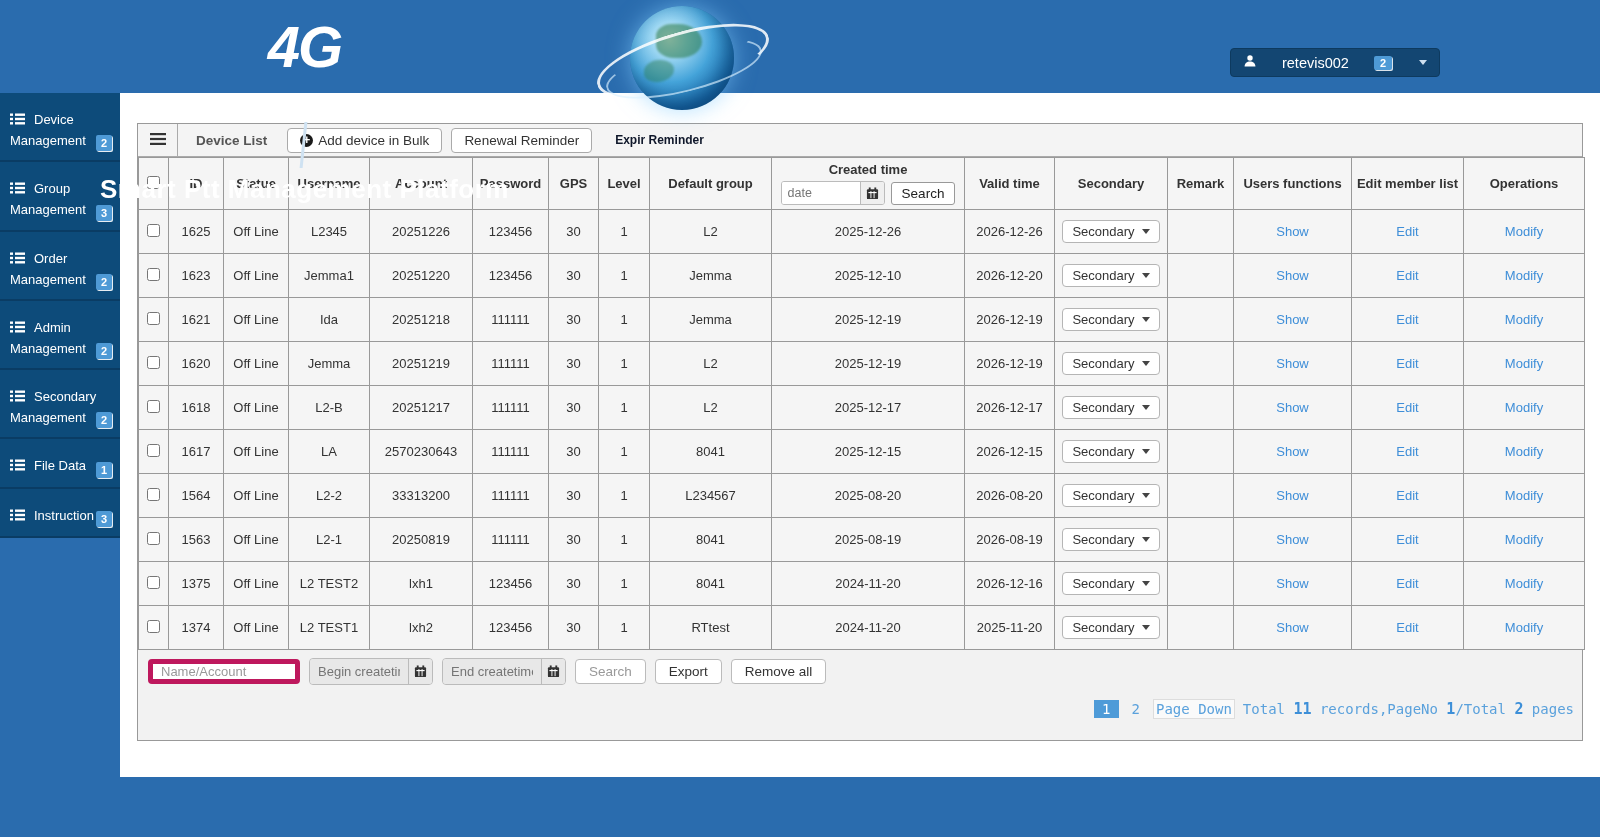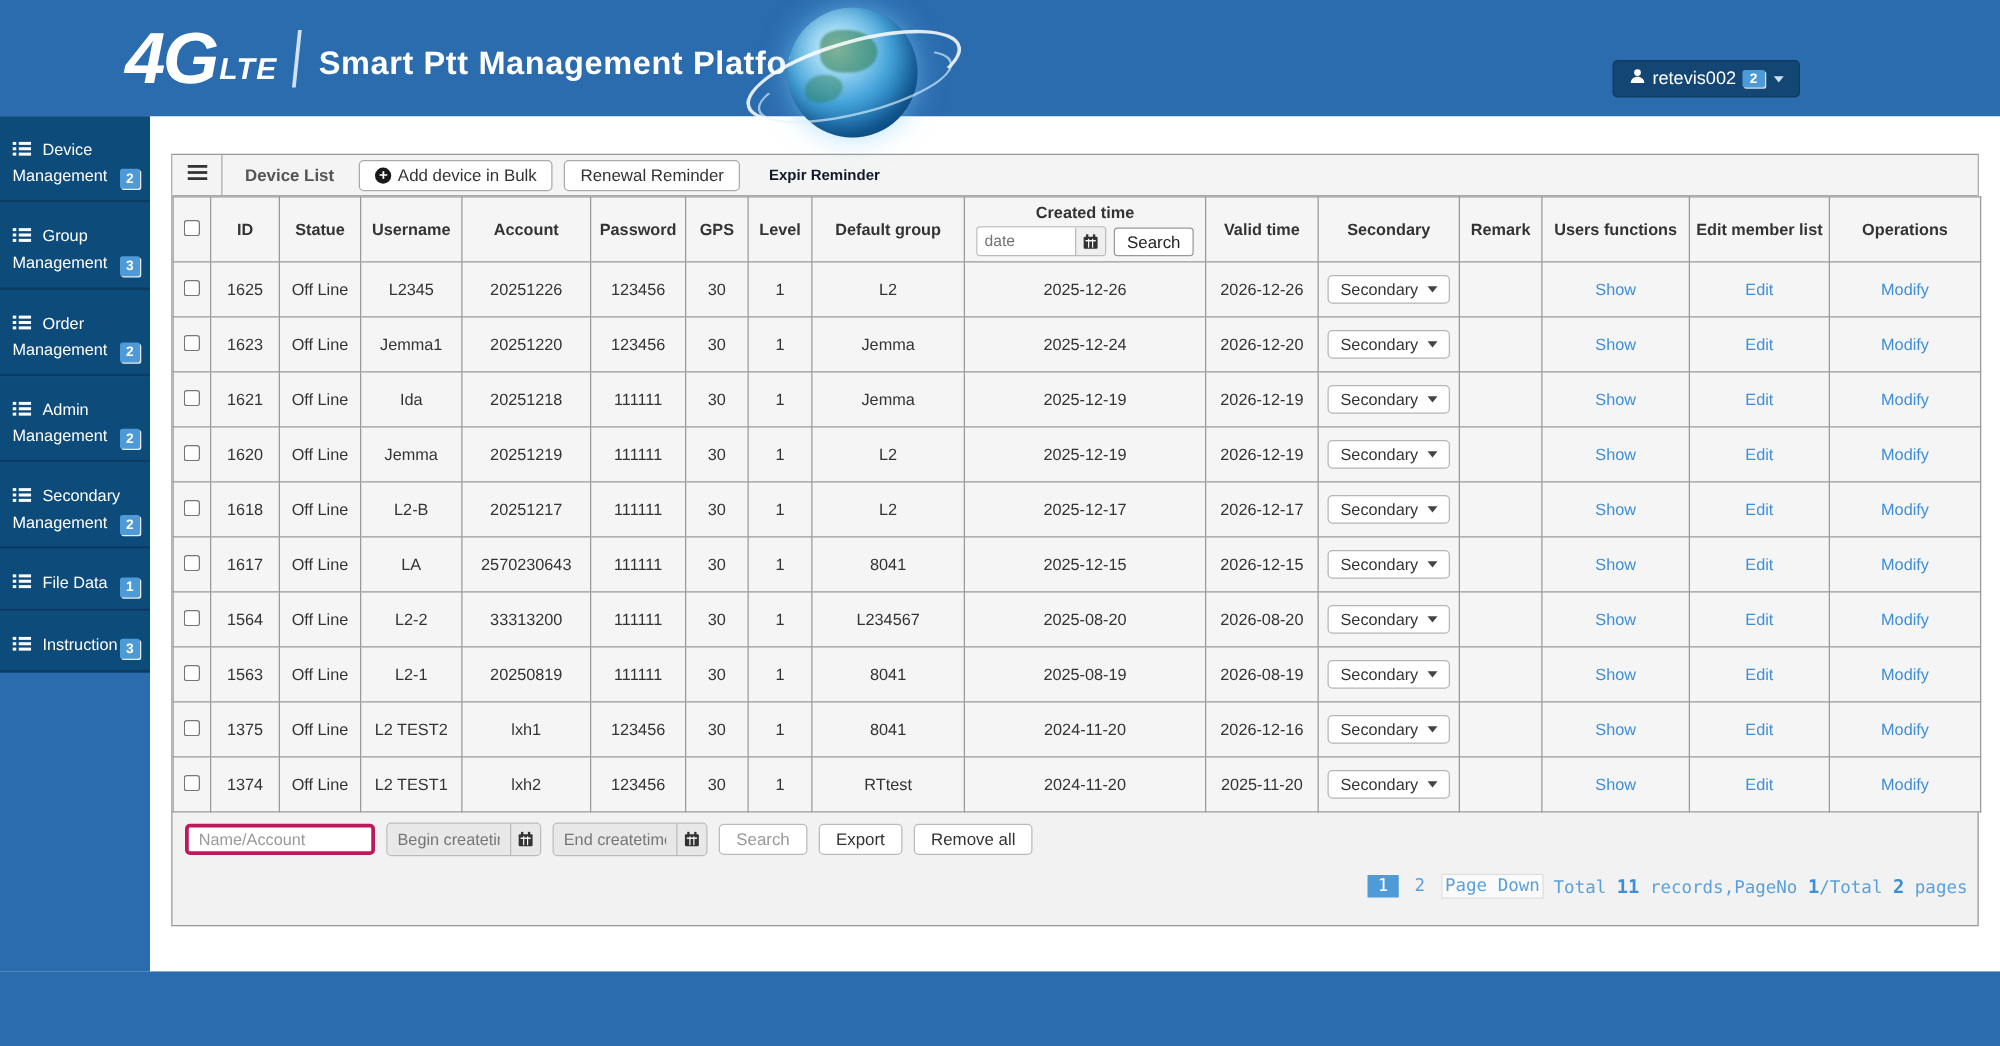--- a/index.html
+++ b/index.html
@@ -1,41 +1,41 @@
 <!DOCTYPE html>
 <html><head>
 <meta charset="utf-8">
 <style>
   * { margin:0; padding:0; box-sizing:border-box; }
   html,body { width:1600px; height:837px; overflow:hidden; }
   body { font-family:"Liberation Sans", sans-serif; background:#fff; }
 
   
   .header { position:relative; height:93px; background:#2a6cae; z-index:5; }
-  .logo-area { position:absolute; left:100px; top:18px; display:flex; align-items:center; color:#fff; }
+  .logo-area { position:absolute; left:100px; top:18px; display:flex; align-items:center; color:#fff;flex-direction:column; }
   .logo-4g { font-size:58px; font-weight:bold; font-style:italic; letter-spacing:-2px; line-height:1; }
   .logo-lte { font-size:24px; font-weight:bold; font-style:italic; margin:18px 0 0 2px; letter-spacing:1px; }
   .logo-divider { width:3px; height:46px; background:#cfe2f2; margin:0 16px 0 14px; transform:skewX(-6deg); }
   .app-title { font-size:26px; font-weight:bold; letter-spacing:0.5px; margin-top:6px; }
 
   
   .globe { position:absolute; left:598px; top:2px; width:170px; height:112px; pointer-events:none; }
   .sphere { position:absolute; left:32px; top:4px; width:104px; height:104px; border-radius:50%;
     background:radial-gradient(circle at 38% 32%, #eaf7ff 0%, #9fd8f3 18%, #45a4da 45%, #1a6dae 72%, #0d4d84 100%);
     box-shadow:0 0 22px rgba(130,205,255,.6), inset -6px -8px 18px rgba(0,40,80,.45); }
   .ring1 { position:absolute; left:-4px; top:30px; width:178px; height:58px; border:3px solid rgba(255,255,255,.85);
     border-radius:50%; transform:rotate(-16deg); border-bottom-color:transparent; }
   .ring2 { position:absolute; left:6px; top:44px; width:160px; height:46px; border:2px solid rgba(220,242,255,.65);
     border-radius:50%; transform:rotate(-14deg); border-top-color:transparent; }
   .landmass { position:absolute; left:58px; top:22px; width:46px; height:34px; border-radius:40% 60% 55% 45%;
     background:rgba(40,120,70,.55); filter:blur(1px); }
   .landmass2 { position:absolute; left:46px; top:58px; width:30px; height:22px; border-radius:55% 45% 60% 40%;
     background:rgba(45,125,80,.45); filter:blur(1px); }
 
-  .user-chip { position:absolute; right:160px; top:48px; display:flex; align-items:center; gap:5px;
+  .user-chip { position:absolute; right:160px; top:48px; display:flex; align-items:center; gap:25px;
     background:#134672; border:1px solid #0d3a5f; border-radius:4px; padding:5px 12px; color:#fff;
     font-size:14.5px; cursor:pointer; }
   .user-badge { background:#4e9ad6; color:#fff; font-size:11px; font-weight:bold; padding:1px 6px;
     border-radius:2px; box-shadow:1px 1px 0 rgba(255,255,255,.85); }
   .caret-down { width:0; height:0; border-left:4px solid transparent; border-right:4px solid transparent;
     border-top:5px solid #cfe0ef; margin-left:2px; }
 
   
   .main-row { display:flex; height:684px; background:#fff; }
   .sidebar { width:120px; background:#2a6cae; flex:none; }
@@ -76,21 +76,21 @@
     color:#222; cursor:pointer; font-family:"Liberation Sans", sans-serif; }
   .select-box { display:inline-flex; align-items:center; gap:7px; background:#fff; border:1px solid #b5b5b5;
     border-radius:4px; padding:3px 9px; font-size:13px; color:#333; cursor:pointer; }
   .select-box .sel-caret { width:0; height:0; border-left:4px solid transparent; border-right:4px solid transparent;
     border-top:5px solid #444; }
   a.cell-link { color:#3e8ed8; text-decoration:none; cursor:pointer; }
   input[type=checkbox] { width:13px; height:13px; cursor:pointer; }
 
   
   .footer-controls { display:flex; align-items:center; gap:9px; padding:8px 0 6px 10px; }
-  .name-input { width:152px; height:25px; border:3px solid #be185d; border-radius:4px; padding:0 8px;
+  .name-input { width:152px; height:25px; border:5px solid #be185d; border-radius:4px; padding:0 8px;
     font-size:13px; color:#333; background:#fff; font-family:"Liberation Sans", sans-serif; outline:none; }
   .name-input::placeholder { color:#999; }
   .date-composite { display:inline-flex; border:1px solid #bbb; border-radius:4px; overflow:hidden; background:#e8e8e8; }
   .date-composite input { border:0; width:98px; height:25px; padding:0 8px; font-size:13px; color:#888;
     background:#e8e8e8; font-family:"Liberation Sans", sans-serif; outline:none; }
   .date-composite .cal-btn { height:25px; background:#e8e8e8; }
   .ft-btn { background:#fff; border:1px solid #bbb; border-radius:4px; padding:4px 13px; font-size:13.5px;
     color:#333; cursor:pointer; font-family:"Liberation Sans", sans-serif; }
   .ft-btn.grey { color:#999; }
 
@@ -344,21 +344,21 @@
         <tr>
           <td><input type="checkbox" style=""></td>
           <td>1623</td>
           <td>Off Line</td>
           <td>Jemma1</td>
           <td>20251220</td>
           <td>123456</td>
           <td>30</td>
           <td>1</td>
           <td>Jemma</td>
-          <td>2025-12-24</td>
+          <td>2025-12-10</td>
           <td>2026-12-20</td>
           <td>
             <span class="select-box">
               <span>Secondary</span>
               <span class="sel-caret"></span>
             </span>
           </td>
           <td></td>
           <td><a class="cell-link">Show</a></td>
           <td><a class="cell-link">Edit</a></td>

